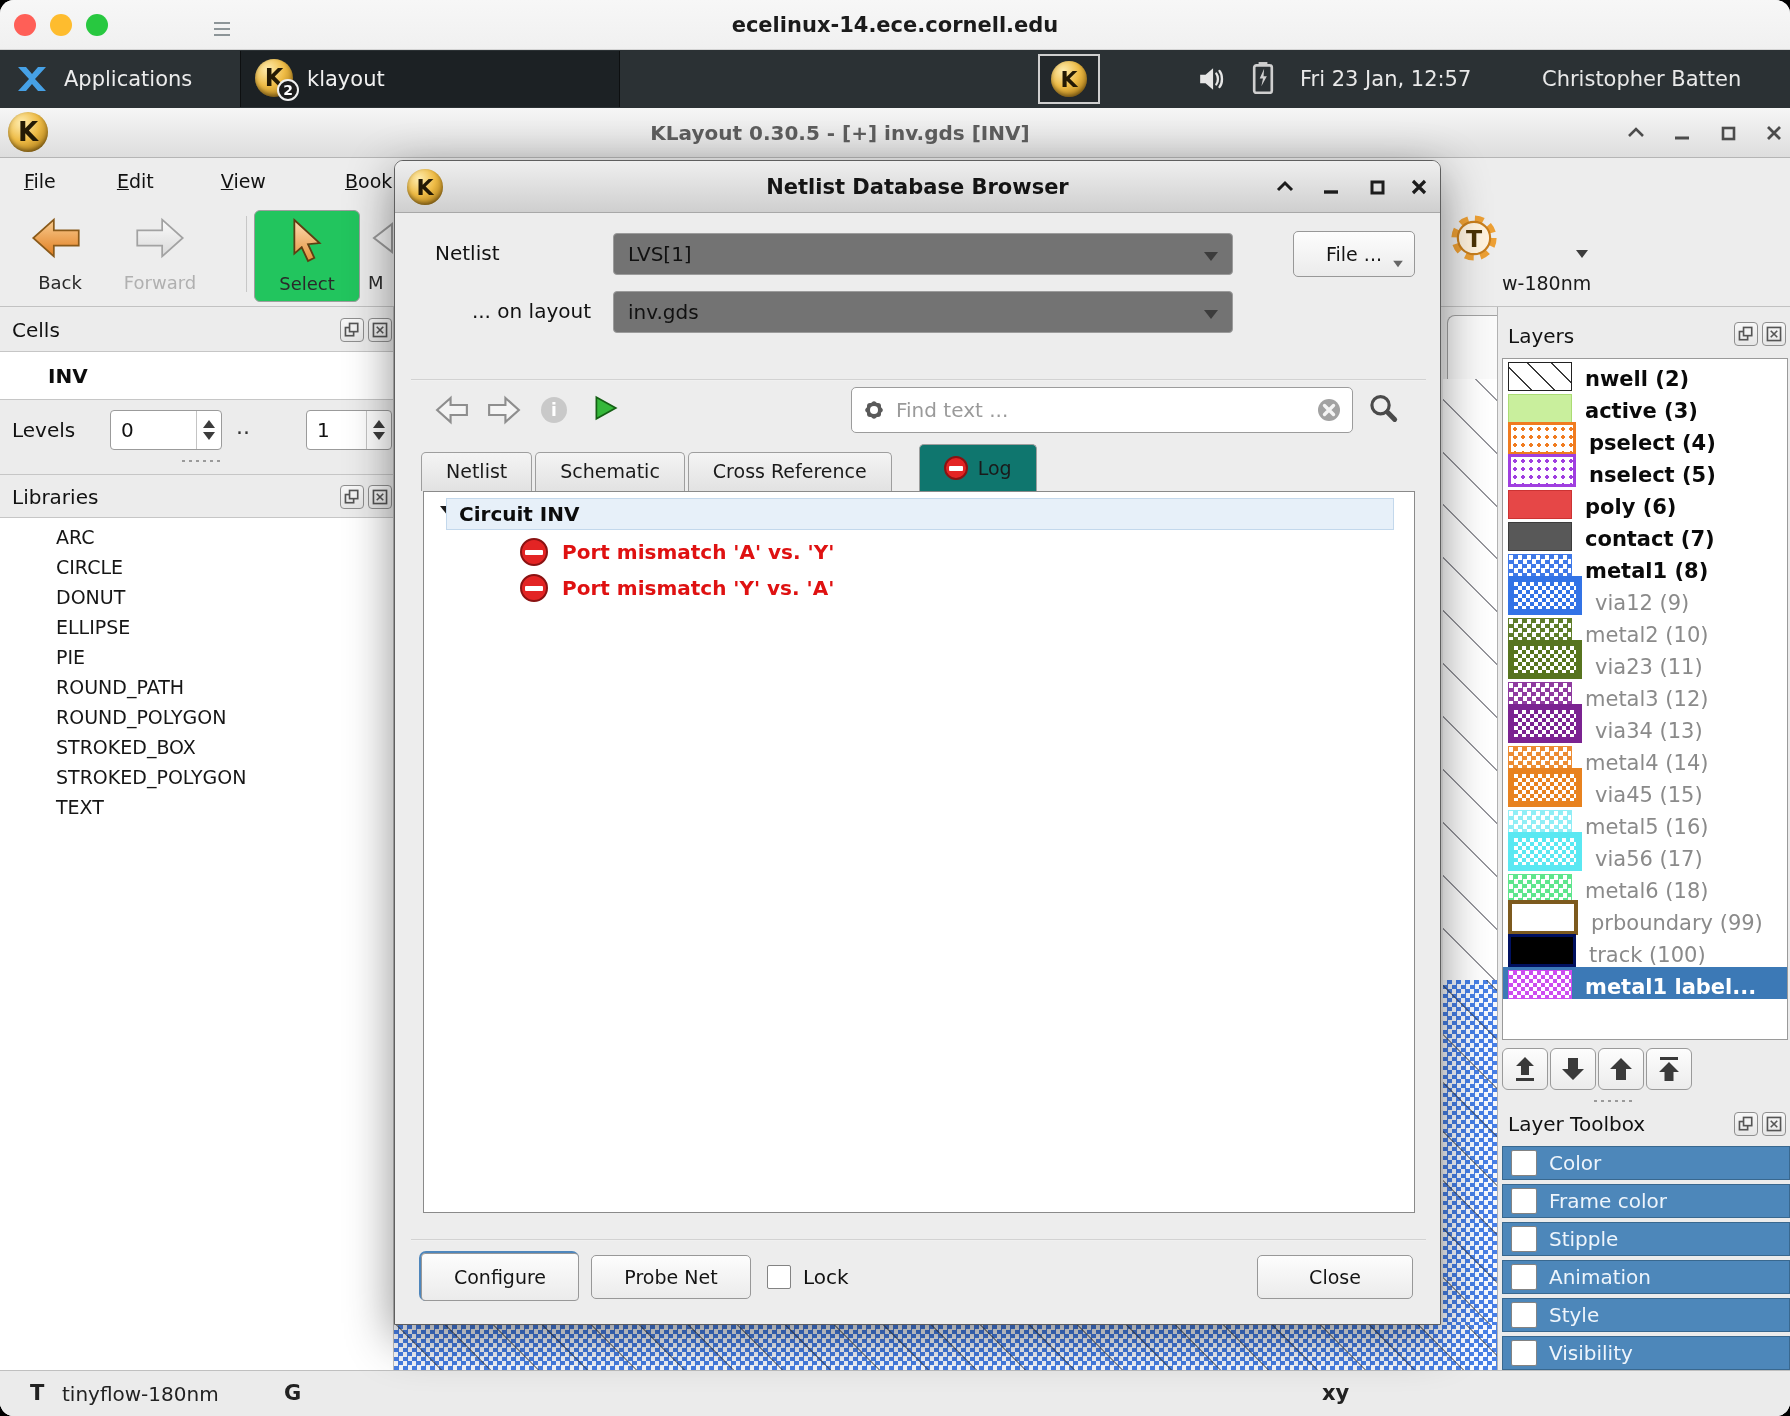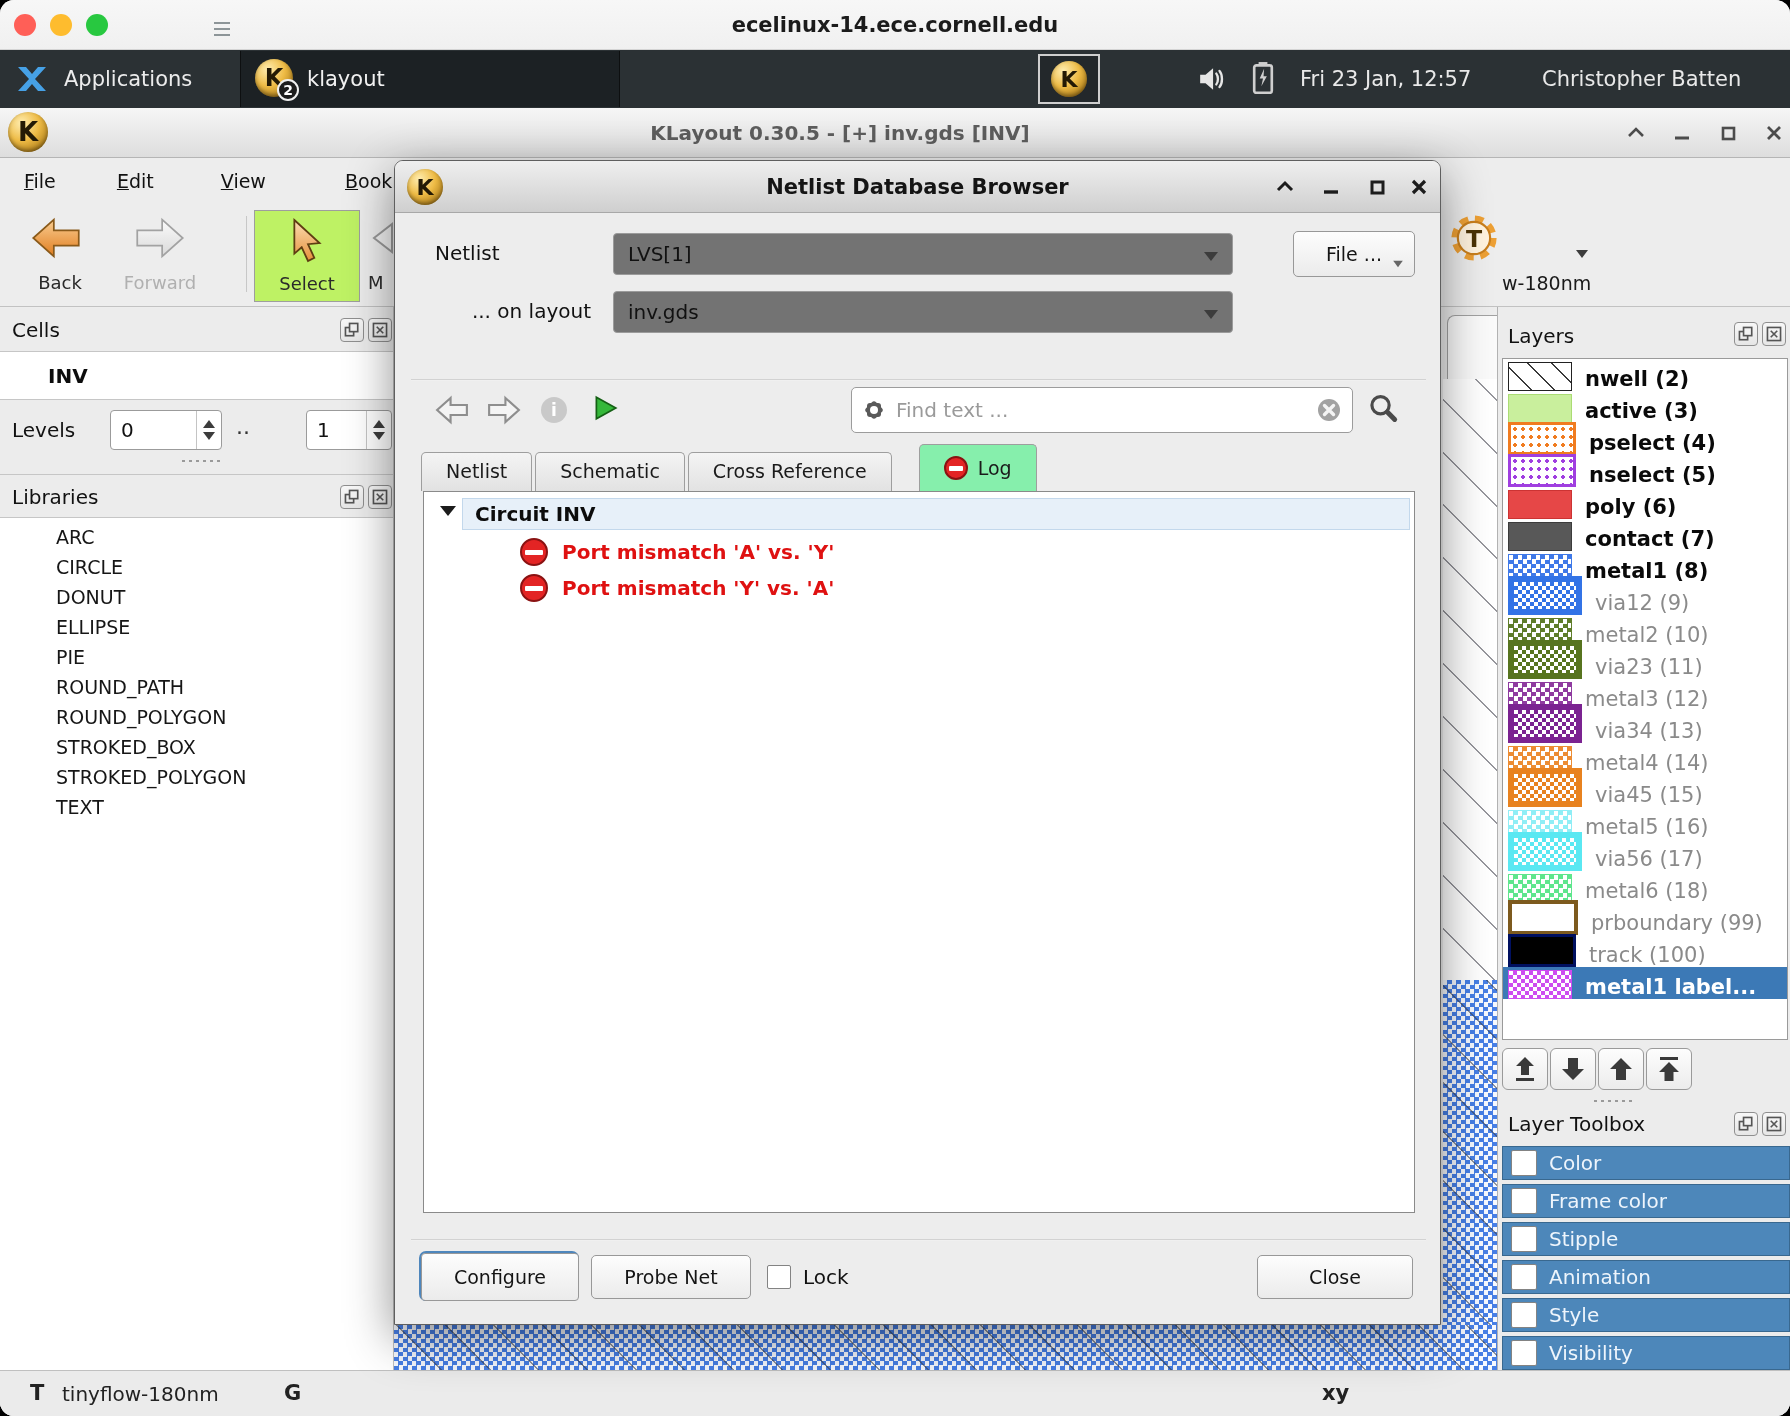--- a/index.html
+++ b/index.html
@@ -26,21 +26,21 @@
   .winbg{left:0;top:108px;width:1790px;height:1308px;background:#ededed;}
   .wtitle{left:0;top:108px;width:1790px;height:50px;background:linear-gradient(#f6f6f6,#dddddd);border-bottom:1px solid #b5b5b5;}
   .wtitletext{left:0;top:108px;width:1680px;height:50px;line-height:50px;text-align:center;font-size:20px;font-weight:bold;color:#5d5d5d;}
   .winctl{top:119px;width:28px;height:28px;display:flex;align-items:center;justify-content:center;cursor:default;}
   .menubar{left:0;top:158px;width:1790px;height:47px;}
   .menu-item{display:inline-block;margin-left:24px;height:47px;line-height:47px;font-size:19px;color:#111;}
   .menu-item::first-letter{text-decoration:underline;}
   .toolbar{left:0;top:205px;width:1790px;height:102px;border-bottom:1px solid #c2c2c2;background:#ededed;}
   .toollabel{font-size:18px;color:#2a2a2a;text-align:center;}
   .vsep{width:2px;background:linear-gradient(90deg,#b5b5b5,#fff);}
-  .selbtn{left:254px;top:210px;width:106px;height:92px;background:#bef264;border:1px solid #9e9e9e;border-radius:0;}
+  .selbtn{left:254px;top:210px;width:106px;height:92px;background:#22c55e;border:1px solid #9e9e9e;border-radius:6px;}
   
   .phdr{background:#ececec;border-bottom:1px solid #c6c6c6;}
   .phdr .t{position:absolute;left:12px;top:0;height:44px;line-height:44px;font-size:20px;color:#111;}
   .mini-btn{width:24px;height:24px;border:1px solid #8f8f8f;border-radius:4px;background:linear-gradient(#f8f8f8,#e6e6e6);display:flex;align-items:center;justify-content:center;}
   .whitebox{background:#fff;}
   .libitem{height:30px;line-height:30px;padding-left:56px;font-size:19px;color:#161616;}
   .spinbox{background:#fff;border:1px solid #9b9b9b;border-radius:4px;display:flex;}
   .spinval{flex:1;padding-left:10px;font-size:20px;line-height:38px;color:#111;}
   .spincol{width:24px;border-left:1px solid #c4c4c4;display:flex;flex-direction:column;align-items:center;justify-content:center;gap:4px;}
   .tri-up{width:0;height:0;border-left:6px solid transparent;border-right:6px solid transparent;border-bottom:8px solid #3c3c3c;}
@@ -93,21 +93,21 @@
   .combo{background:#737373;border:1px solid #9b9b9b;border-radius:4px;font-size:20px;color:#111;line-height:40px;padding-left:14px;}
   .combo::after{content:"";position:absolute;right:14px;top:18px;border-left:7px solid transparent;border-right:7px solid transparent;border-top:9px solid #3c3c3c;}
   .btn{background:linear-gradient(#fdfdfd,#ebebeb);border:1px solid #989898;border-radius:5px;font-size:19px;color:#141414;display:flex;align-items:center;justify-content:center;}
   .flabel{font-size:20px;color:#111;}
   .hsep{height:2px;background:linear-gradient(#c3c3c3,#fff);}
   .searchbox{background:#fff;border:1px solid #9c9c9c;border-radius:5px;display:flex;align-items:center;padding:12px 10px;gap:8px;}
   .search-input{flex:1;border:none;outline:none;font-size:20px;color:#222;font-family:inherit;background:transparent;}
   .search-input::placeholder{color:#9a9a9a;}
   .tabs{left:26px;top:286px;width:1000px;height:44px;display:flex;align-items:flex-end;}
   .tab{height:38px;line-height:36px;padding:0 24px;background:linear-gradient(#f4f4f4,#e2e2e2);border:1px solid #9e9e9e;border-bottom:none;border-radius:5px 5px 0 0;margin-right:3px;font-size:19px;color:#1a1a1a;}
-  .tab.active{height:46px;background:#86efac;display:flex;align-items:center;gap:10px;margin-left:24px;font-weight:normal;}
+  .tab.active{height:46px;background:#0f766e;display:flex;align-items:center;gap:10px;margin-left:24px;font-weight:normal;}
   .treebox{left:28px;top:330px;width:992px;height:722px;background:#fff;border:1px solid #8a8a8a;}
   .treerow-hl{background:#e7f0f9;border:1px solid #c3d8ec;}
   .errtext{font-size:20px;font-weight:bold;color:#df1111;white-space:nowrap;}
   .noentry{width:24px;height:24px;border-radius:50%;background:#e32424;border:2px solid #8a1212;position:relative;flex:none;}
   .noentry::after{content:"";position:absolute;left:3px;right:3px;top:50%;height:5px;margin-top:-2.5px;background:#fff;border-radius:1px;}
   .noentry.sm{width:20px;height:20px;}
   .focusring{border:2px solid #4e86bc;border-radius:7px;}
   .exp{width:0;height:0;border-left:8px solid transparent;border-right:8px solid transparent;border-top:10px solid #1c1c1c;}
   .tri-small{width:0;height:0;border-left:6px solid transparent;border-right:6px solid transparent;border-top:8px solid #3c3c3c;}
 </style>
@@ -550,21 +550,21 @@
       <div class="tab">Schematic</div>
       <div class="tab">Cross Reference</div>
       <div class="tab active">
         <div class="noentry sm"></div>
         <span>Log</span>
       </div>
     </div>
 
     <div class="abs treebox">
       <div class="abs exp" style="left:16px;top:14px;"></div>
-      <div class="abs treerow-hl" style="left:38px;top:6px;width:948px;height:32px;">
+      <div class="abs treerow-hl" style="left:22px;top:6px;width:948px;height:32px;">
         <div class="abs" style="left:12px;top:0;height:30px;line-height:30px;font-size:20px;font-weight:bold;color:#0c0c0c;">Circuit INV</div>
       </div>
       <div class="abs" style="left:96px;top:44px;width:800px;height:32px;display:flex;align-items:center;gap:14px;">
         <div class="noentry"></div>
         <div class="errtext">Port mismatch 'A' vs. 'Y'</div>
       </div>
       <div class="abs" style="left:96px;top:80px;width:800px;height:32px;display:flex;align-items:center;gap:14px;">
         <div class="noentry"></div>
         <div class="errtext">Port mismatch 'Y' vs. 'A'</div>
       </div>

